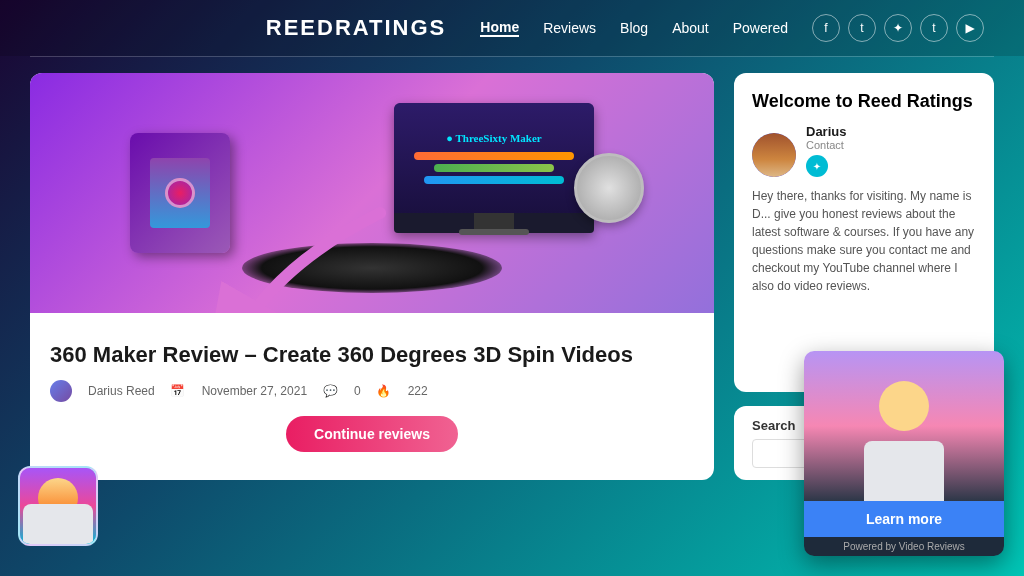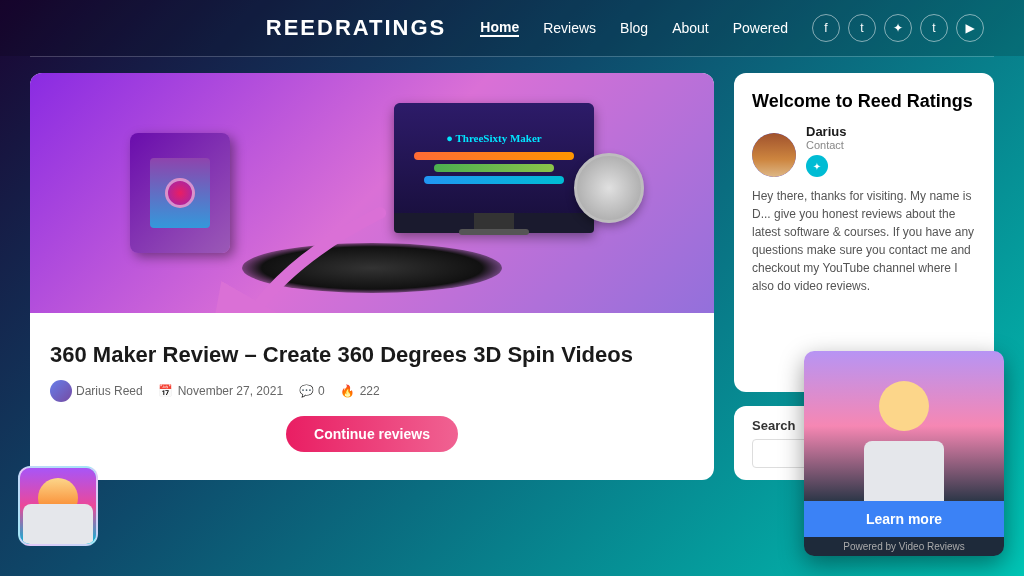--- a/index.html
+++ b/index.html
@@ -211,21 +211,21 @@
       display: flex;
       align-items: center;
       gap: 16px;
       font-size: 12px;
       color: #666;
       margin-bottom: 14px;
     }
     .meta-item {
       display: flex;
       align-items: center;
-      gap: 4px;
+      gap: 16px;
     }
     .meta-avatar {
       width: 22px;
       height: 22px;
       border-radius: 50%;
       background: linear-gradient(135deg, #667eea, #764ba2);
     }
     .continue-btn {
       background: linear-gradient(90deg, #e91e63, #f06292);
       color: white;

